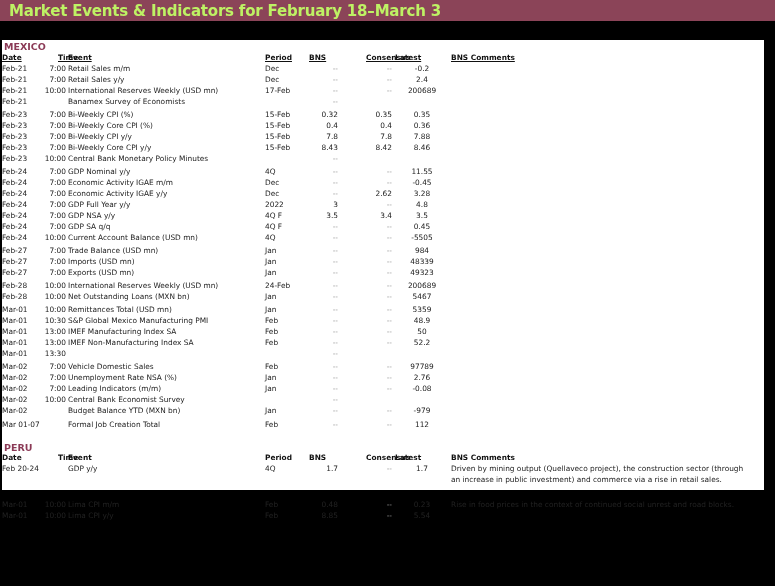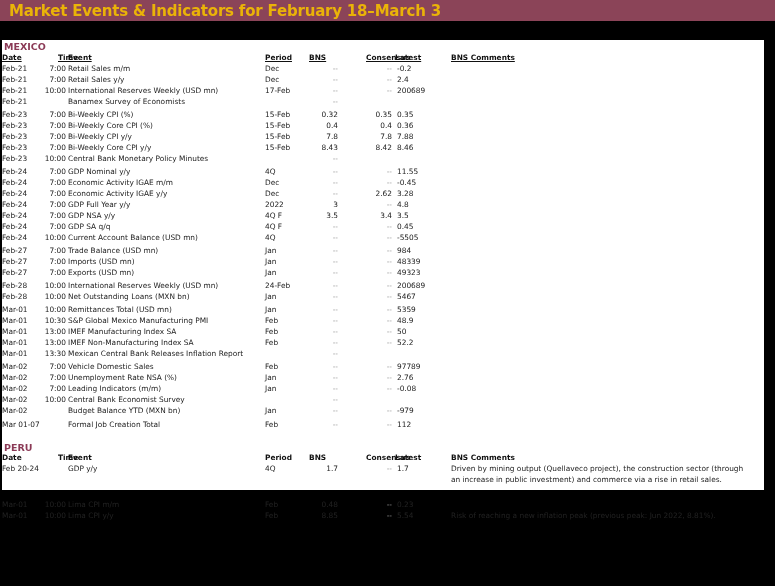--- a/index.html
+++ b/index.html
@@ -1,34 +1,34 @@
 <!DOCTYPE html>
 <html><head>
 <meta charset="utf-8">
 <style>
   html, body { margin:0; padding:0; }
   body { width:775px; height:586px; background:#000; position:relative; overflow:hidden; font-family:"Liberation Sans", sans-serif; }
   .title-bar { position:absolute; left:0; top:0; width:775px; height:21px; background:#8b4458; }
-  .title-bar span { position:absolute; left:9px; top:2px; color:#eab308; font-size:15px; font-weight:bold; font-family:"DejaVu Sans", sans-serif; letter-spacing:-0.2px;text-align:center; }
+  .title-bar span { position:absolute; left:9px; top:2px; color:#bef264; font-size:15px; font-weight:bold; font-family:"DejaVu Sans", sans-serif; letter-spacing:-0.2px;text-align:center; }
   .panel { position:absolute; left:2px; top:40px; width:762px; height:450px; background:#fff; }
   .sec-title { position:absolute; left:2px; font-size:9.5px; font-weight:bold; color:#8b3a56; font-family:"DejaVu Sans", sans-serif; }
   .hdr, .row { position:absolute; left:0; width:762px; height:11px; font-size:7.4px; color:#222; font-family:"DejaVu Sans", sans-serif; white-space:nowrap; }
   .hdr { font-weight:bold; color:#111; }
   .hdr.ul span { text-decoration:underline; }
   .c { position:absolute; top:0; line-height:11px; }
   .date { left:0; }
   .time { left:38px; width:26px; text-align:right; }
   .hdr .time { left:56px; width:auto; text-align:left; }
   .event { left:66px; }
   .period { left:263px;text-align:right; }
   .bns { left:300px; width:36px; text-align:right; }
   .hdr .bns { left:307px; width:auto; text-align:left; }
   .cons { left:340px; width:50px; text-align:right; }
   .hdr .cons { left:340px; width:auto; text-align:left;margin-left:24px; }
-  .latest { left:395px; width:50px; text-align:left; }
+  .latest { left:395px; width:50px; text-align:center; }
   .hdr .latest { left:393px; width:auto; text-align:left; }
   .comm { left:449px; white-space:normal; width:300px; line-height:11px; }
   .hdr .comm { left:449px; }
   .dash { color:#999; }
 </style>
 </head>
 <body>
 
 <div class="title-bar">
   <span>Market Events &amp; Indicators for February 18–March 3</span>
@@ -293,21 +293,20 @@
         <span class="c event">IMEF Non-Manufacturing Index SA</span>
         <span class="c period">Feb</span>
         <span class="c bns dash">--</span>
         <span class="c cons dash">--</span>
         <span class="c latest">52.2</span>
         <span class="c comm"></span>
       </div>
       <div class="row" style="top: 308px;">
         <span class="c date">Mar-01</span>
         <span class="c time">13:30</span>
-        <span class="c event">Mexican Central Bank Releases Inflation Report</span>
         <span class="c period"></span>
         <span class="c bns dash">--</span>
         <span class="c cons"></span>
         <span class="c latest"></span>
         <span class="c comm"></span>
       </div>
       <div class="row" style="top: 321px;">
         <span class="c date">Mar-02</span>
         <span class="c time">7:00</span>
         <span class="c event">Vehicle Domestic Sales</span>
@@ -392,25 +391,25 @@
         <span class="c comm">Driven by mining output (Quellaveco project), the construction sector (through an increase in public investment) and commerce via a rise in retail sales.</span>
       </div>
       <div class="row" style="top: 459px;">
         <span class="c date">Mar-01</span>
         <span class="c time">10:00</span>
         <span class="c event">Lima CPI m/m</span>
         <span class="c period">Feb</span>
         <span class="c bns">0.48</span>
         <span class="c cons dash">--</span>
         <span class="c latest">0.23</span>
+        <span class="c comm">Rise in food prices in the context of continued social unrest and road blocks.</span>
       </div>
       <div class="row" style="top: 470px;">
         <span class="c date">Mar-01</span>
         <span class="c time">10:00</span>
         <span class="c event">Lima CPI y/y</span>
         <span class="c period">Feb</span>
         <span class="c bns">8.85</span>
         <span class="c cons dash">--</span>
         <span class="c latest">5.54</span>
-        <span class="c comm">Risk of reaching a new inflation peak (previous peak: Jun 2022, 8.81%).</span>
       </div>
     </div>
 </div>
 
 </body></html>

